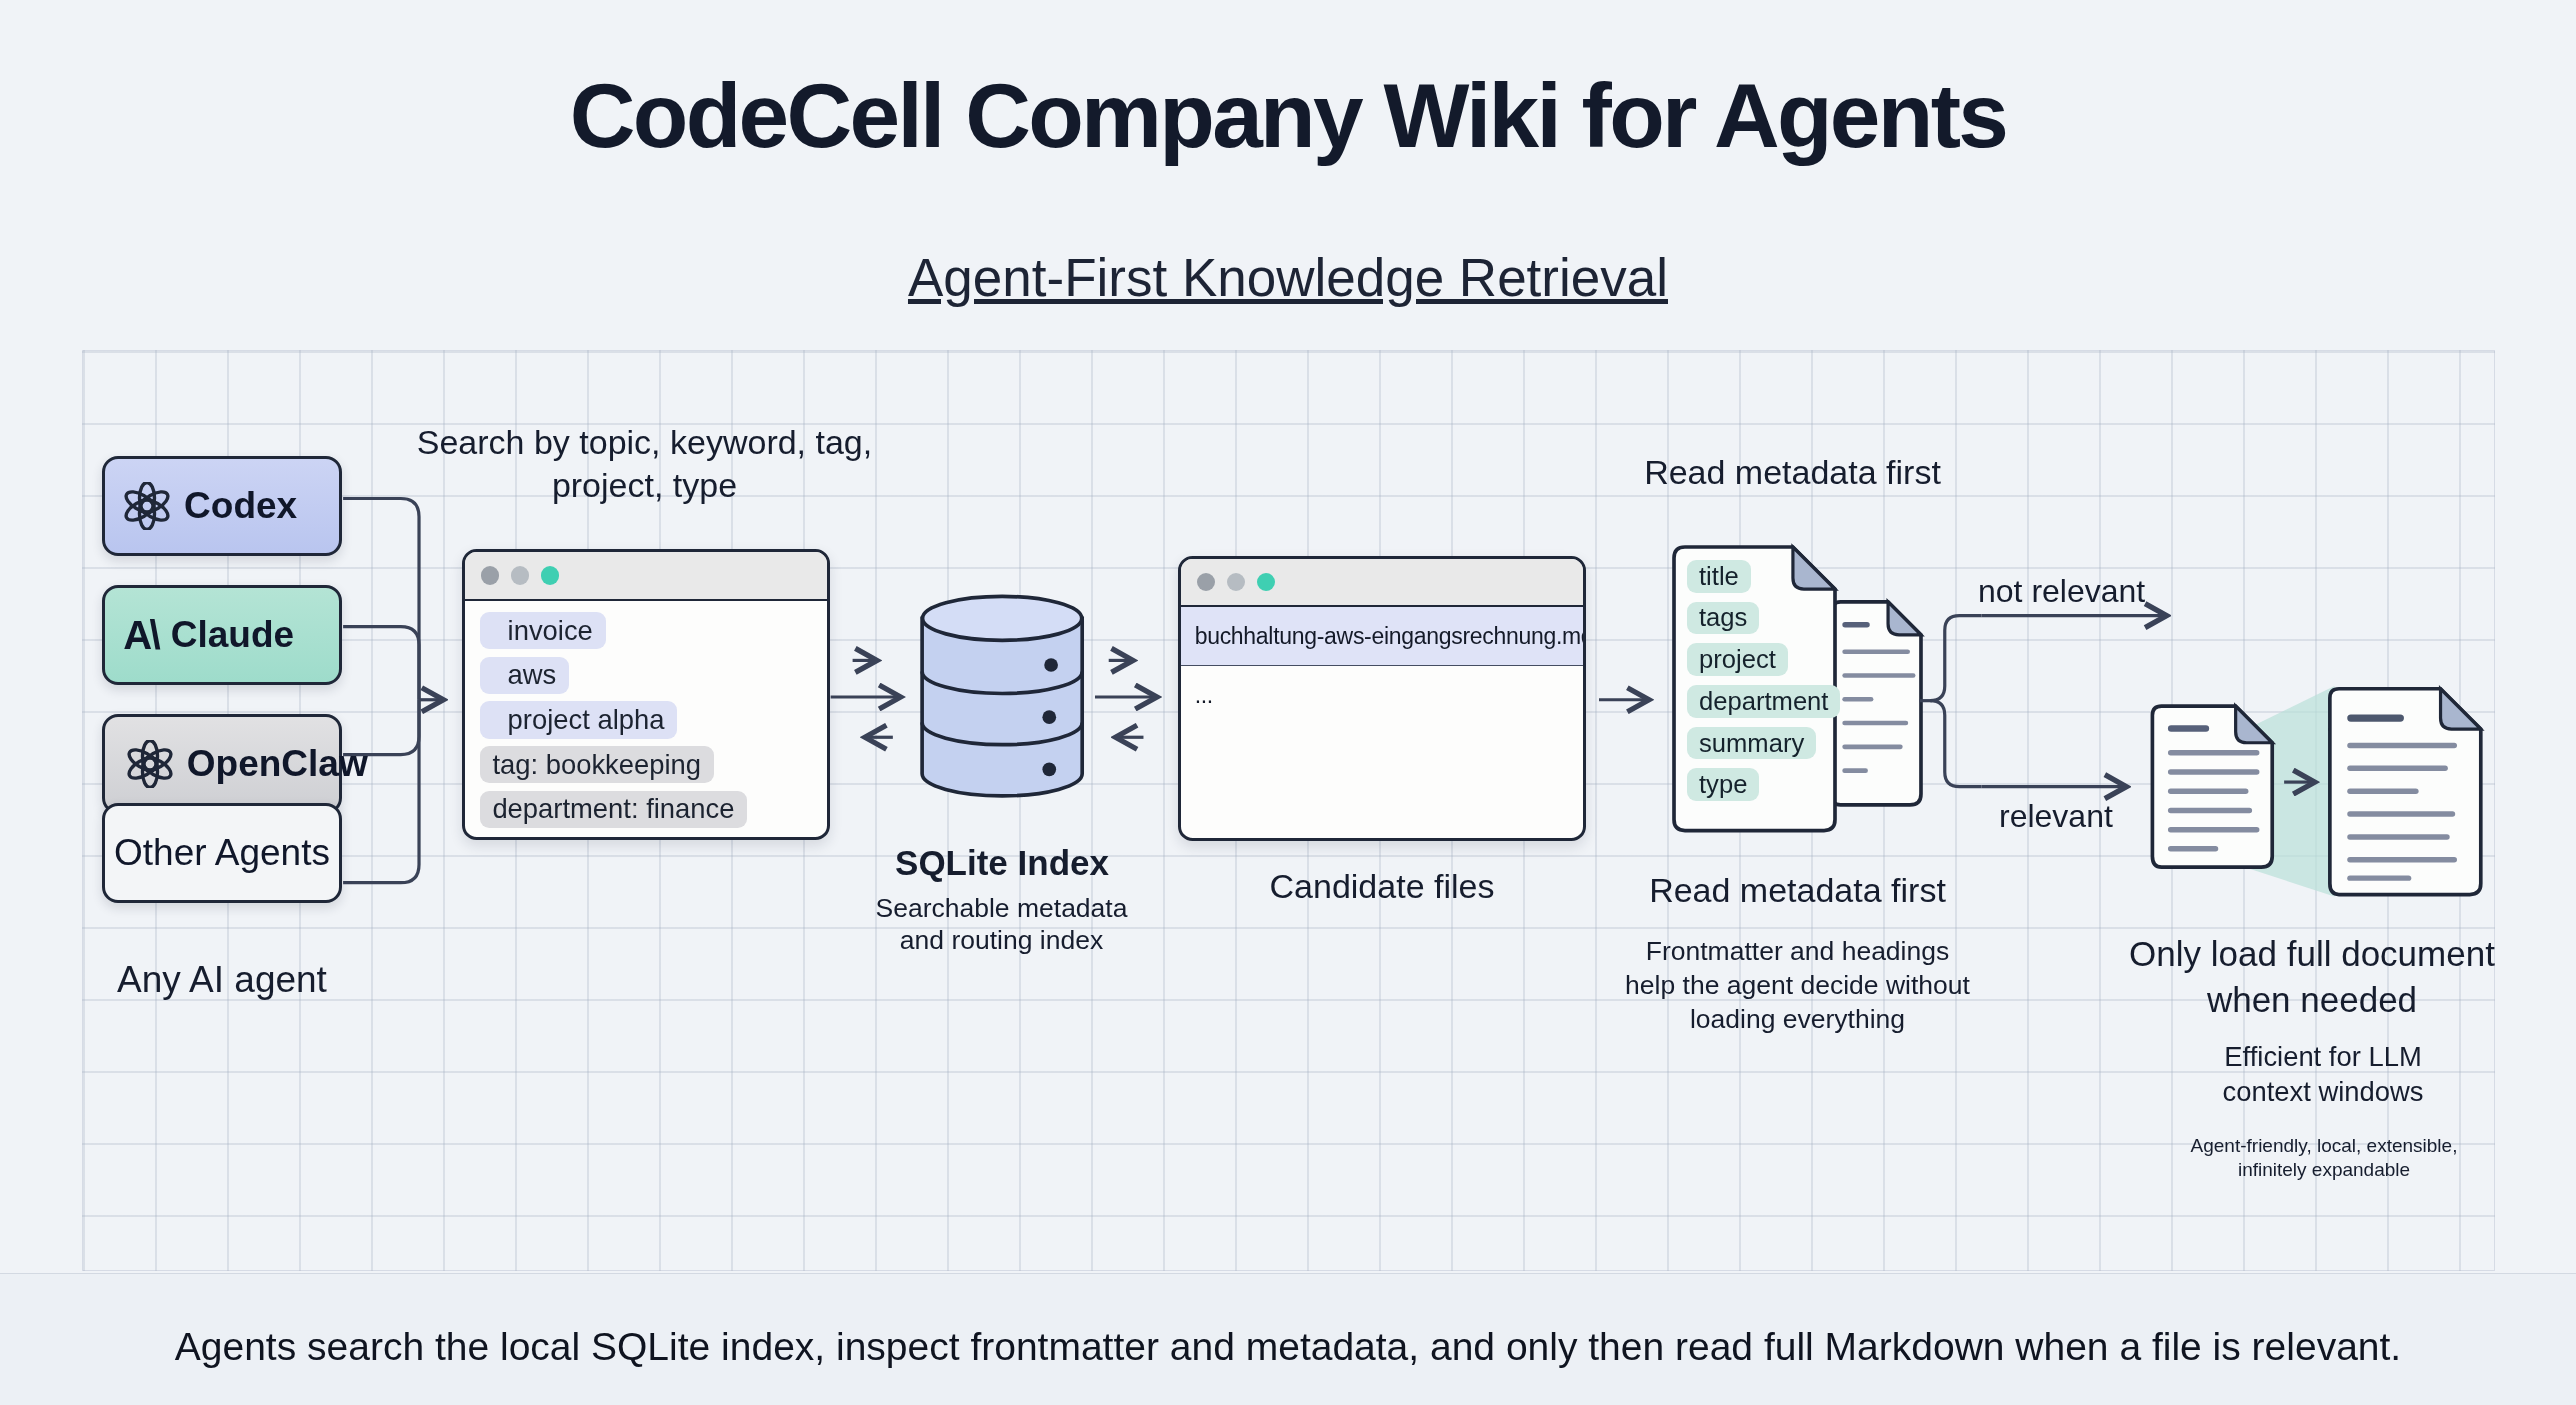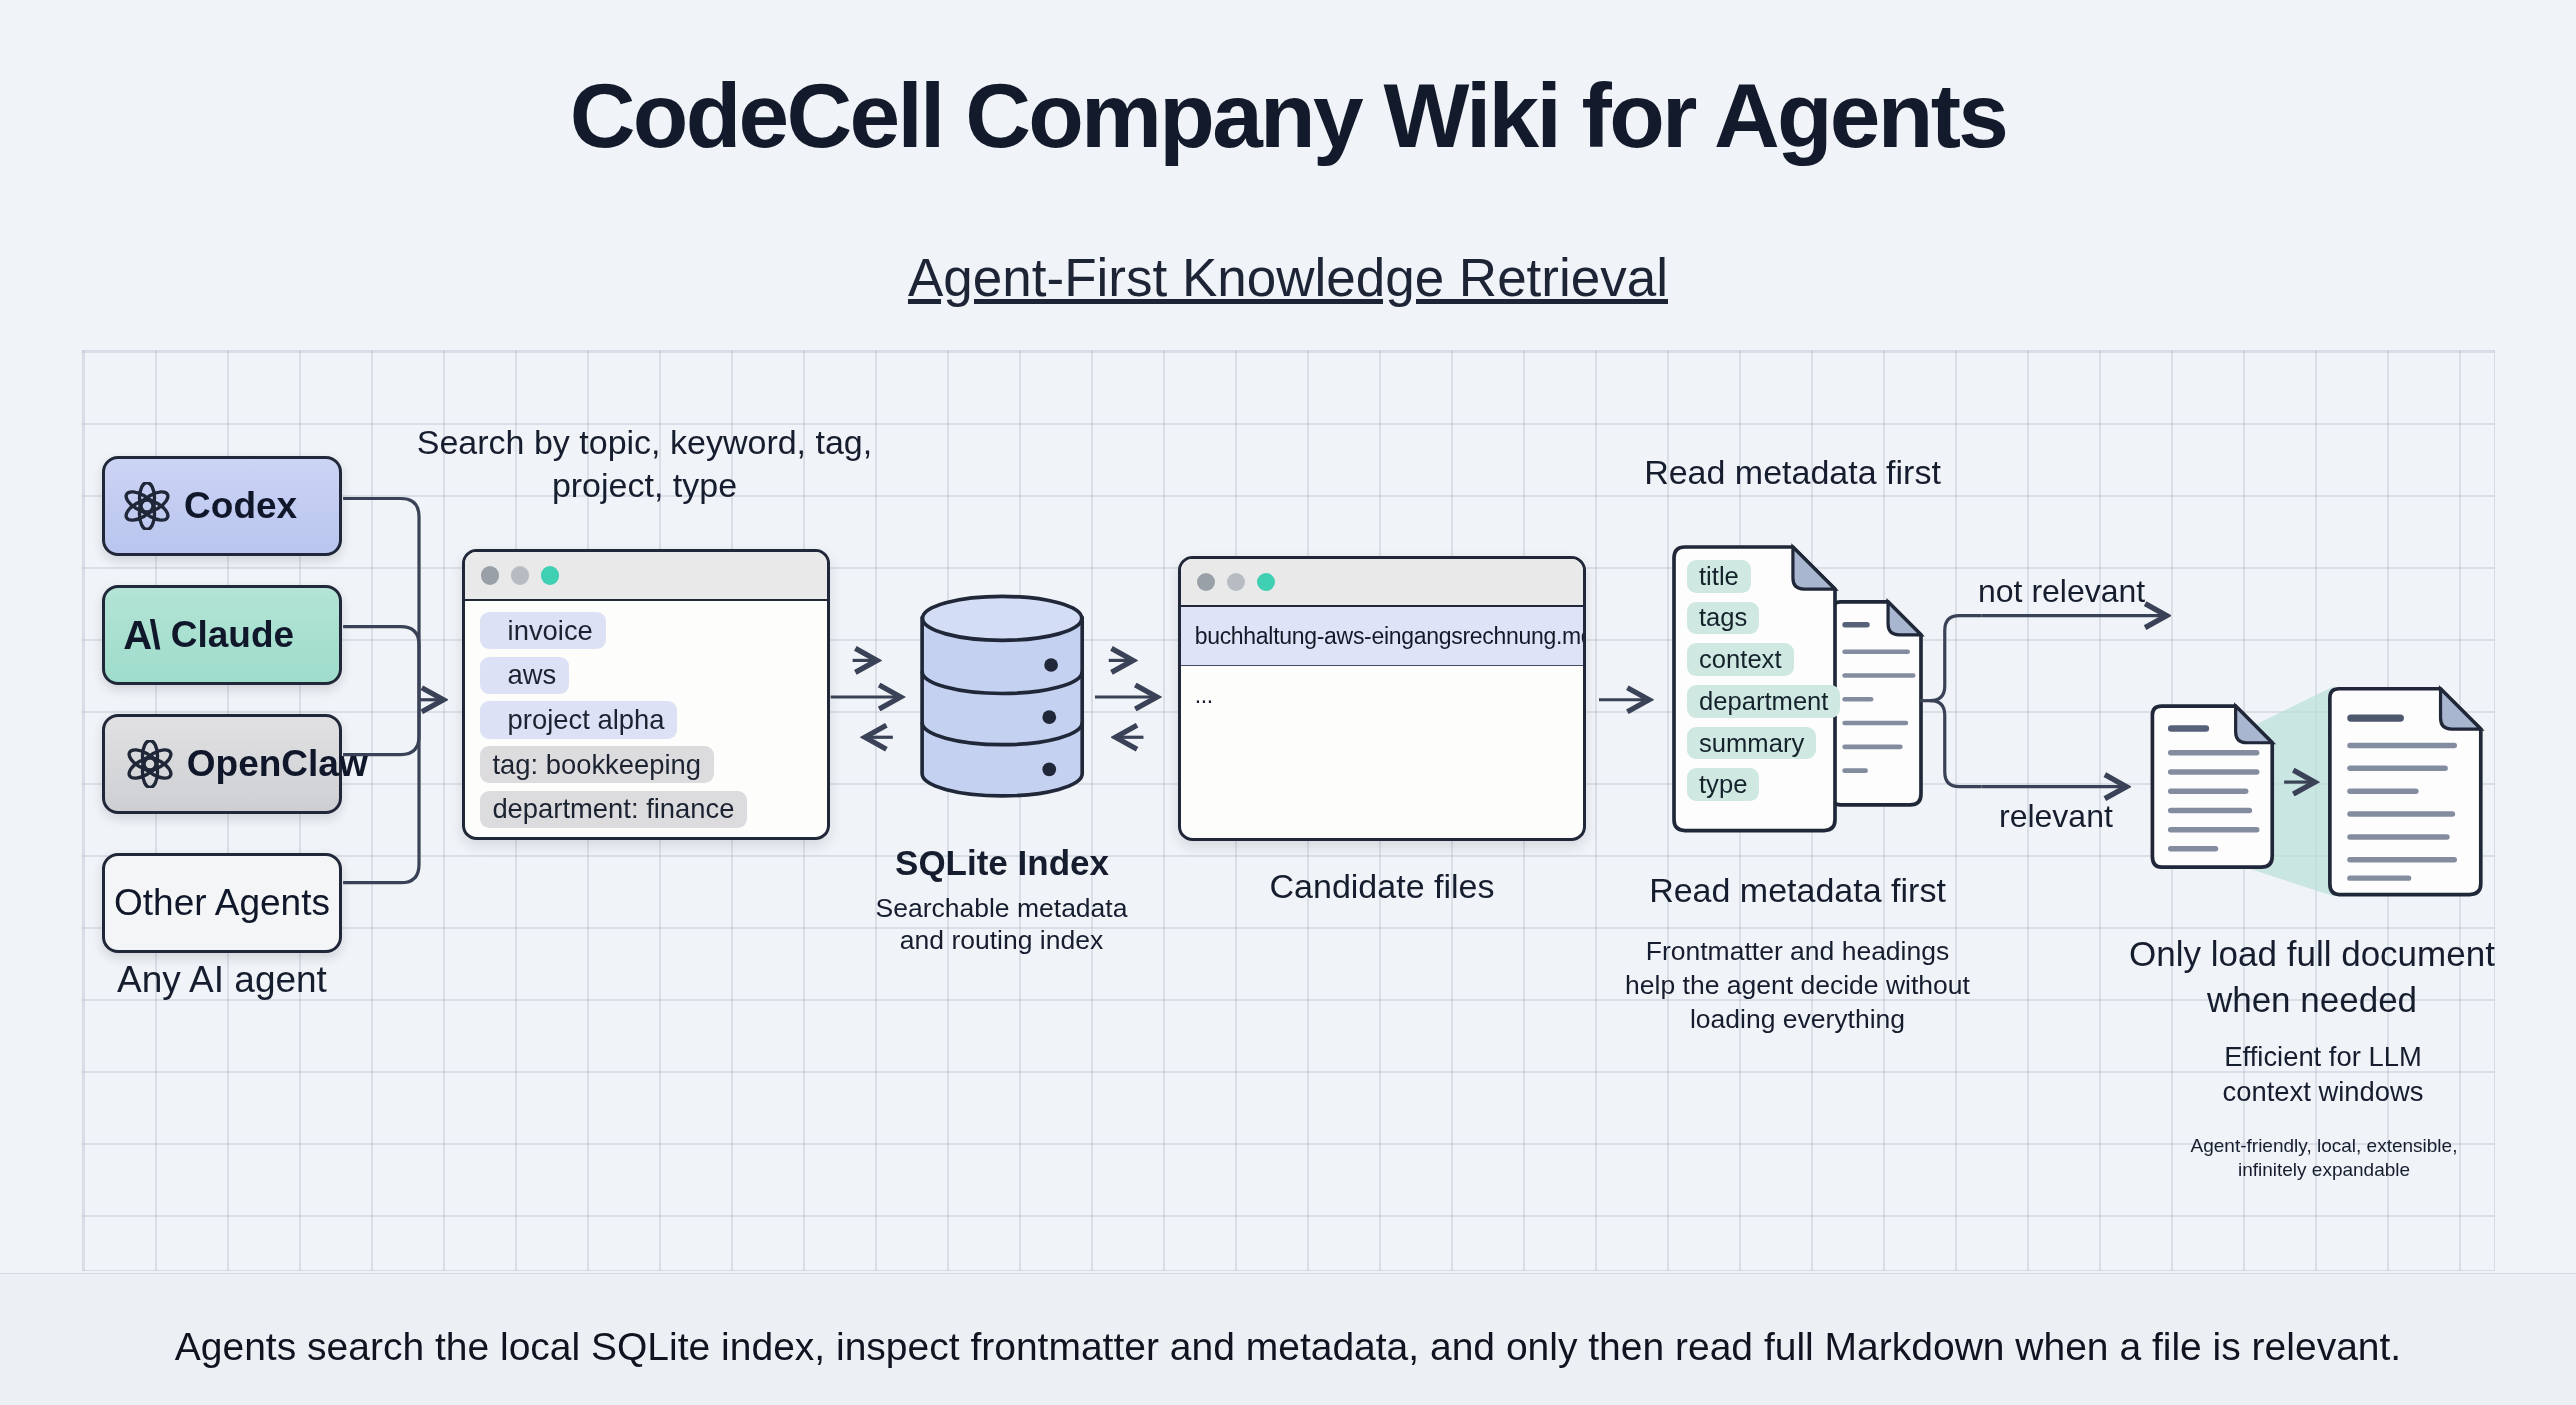--- a/index.html
+++ b/index.html
@@ -28,21 +28,21 @@
   .docfill{fill:#fcfdfc;stroke:#1f2738;stroke-width:4;}
   .foldfill{fill:var(--doc-fold);stroke:#1f2738;stroke-width:3.5;}
 
   .z2{z-index:2;}
   .agent-box{left:102px;width:240px;height:100px;border:3.7px solid #1f2738;border-radius:16px;
     display:flex;align-items:center;gap:12.8px;padding-left:18.3px;font-size:37px;font-weight:600;color:#10172a;
     box-shadow:0 4.6px 11px rgba(25,35,55,.14);}
   .agent-codex{top:456px;background:linear-gradient(180deg,#ccd4f4,#b9c5ef);}
   .agent-claude{top:585px;background:linear-gradient(180deg,#b4e4d5,#9edccb);}
   .agent-openclaw{top:714px;background:linear-gradient(180deg,#e1e1e3,#cecfd3);padding-left:21px;}
-  .agent-other{top:853px;background:var(--other-fill);justify-content:center;padding-left:0;font-weight:500;}
+  .agent-other{top:803px;background:var(--other-fill);justify-content:center;padding-left:0;font-weight:500;}
   .agent-icon{display:flex;align-items:center;}
   .anthropic-glyph{font-size:40px;font-weight:700;letter-spacing:-2.7px;color:#10172a;}
 
   .lbl{position:absolute;text-align:center;color:#161d2e;z-index:2;}
 
   .window{border:3.7px solid #1f2738;border-radius:14.6px;background:#fdfdfc;box-shadow:0 5.5px 12.8px rgba(25,35,55,.12);overflow:hidden;z-index:2;}
   .titlebar{height:49px;background:var(--window-bar);border-bottom:2.7px solid #1f2738;display:flex;align-items:center;gap:12px;padding-left:15.6px;}
   .dot{width:18.3px;height:18.3px;border-radius:50%;}
   .dot1{background:#9aa0a8;} .dot2{background:#b6bcc2;} .dot3{background:var(--teal);}
 
@@ -230,21 +230,21 @@
     <div class="cand-row hl">buchhaltung-aws-eingangsrechnung.md</div>
     <div class="cand-row">...</div>
   </div>
 </div>
 <div class="abs lbl" style="left:1245px;top:867px;width:274px;font-size:34px;font-weight:500;">Candidate files</div>
 
 <div class="abs lbl" style="left:1637px;top:453px;width:311px;font-size:34px;font-weight:500;">Read metadata first</div>
 <div class="abs meta-chips">
   <span class="meta-chip">title</span>
   <span class="meta-chip">tags</span>
-  <span class="meta-chip">context</span>
+  <span class="meta-chip">project</span>
   <span class="meta-chip">department</span>
   <span class="meta-chip">summary</span>
   <span class="meta-chip">type</span>
 </div>
 <div class="abs lbl" style="left:1642px;top:871px;width:311px;font-size:34px;font-weight:500;">Read metadata first</div>
 <div class="abs lbl" style="left:1619px;top:935px;width:357px;font-size:26.5px;line-height:1.28;">Frontmatter and headings help the agent decide without loading everything</div>
 
 <div class="abs lbl" style="left:1978px;top:573px;width:192px;font-size:32px;text-align:left;">not relevant</div>
 <div class="abs lbl" style="left:1999px;top:798px;width:137px;font-size:32px;text-align:left;">relevant</div>
 

